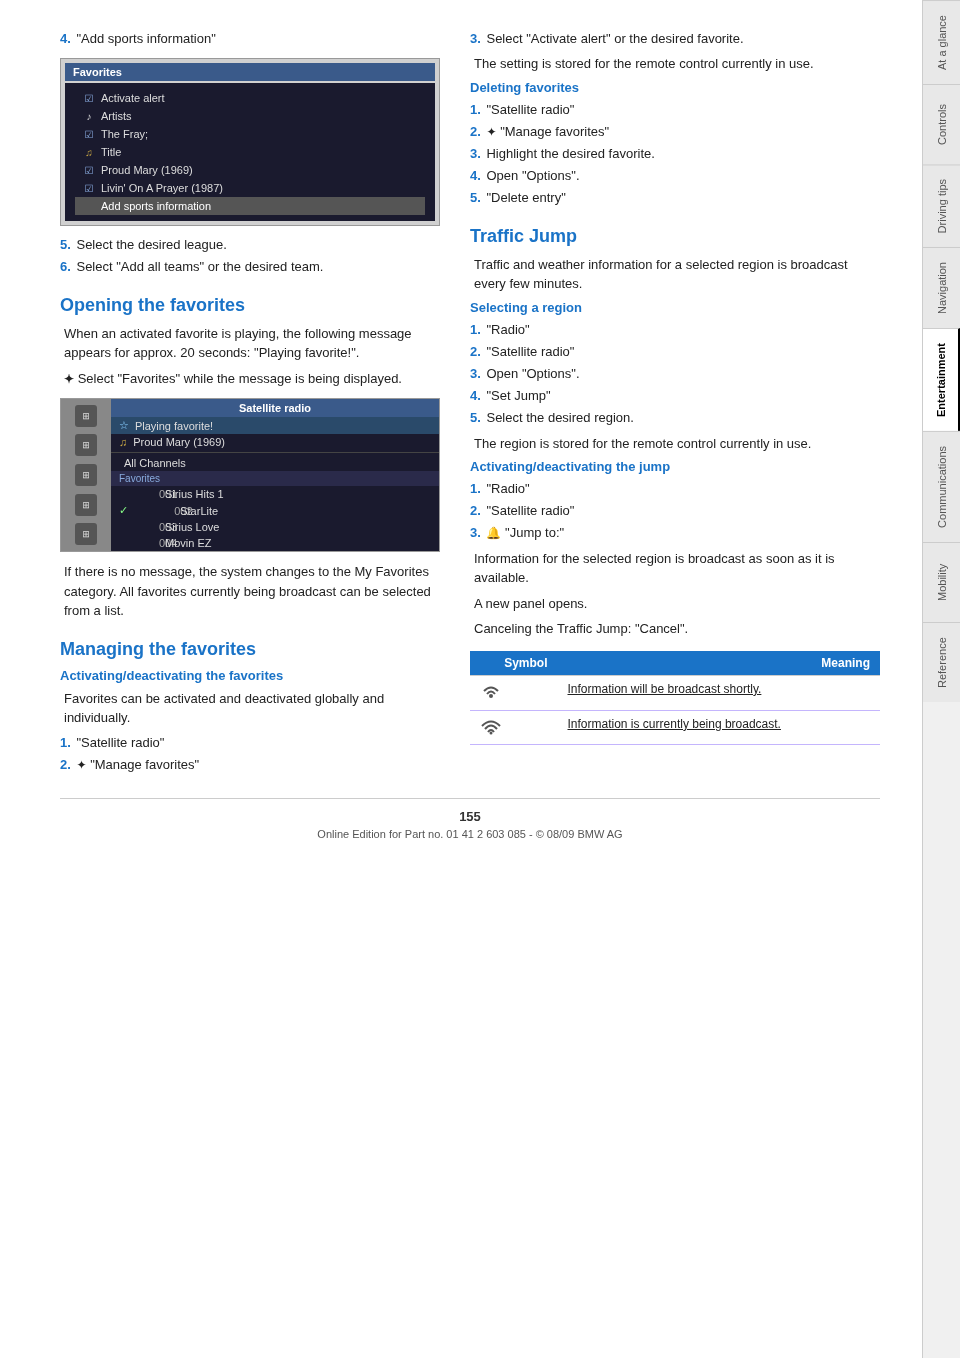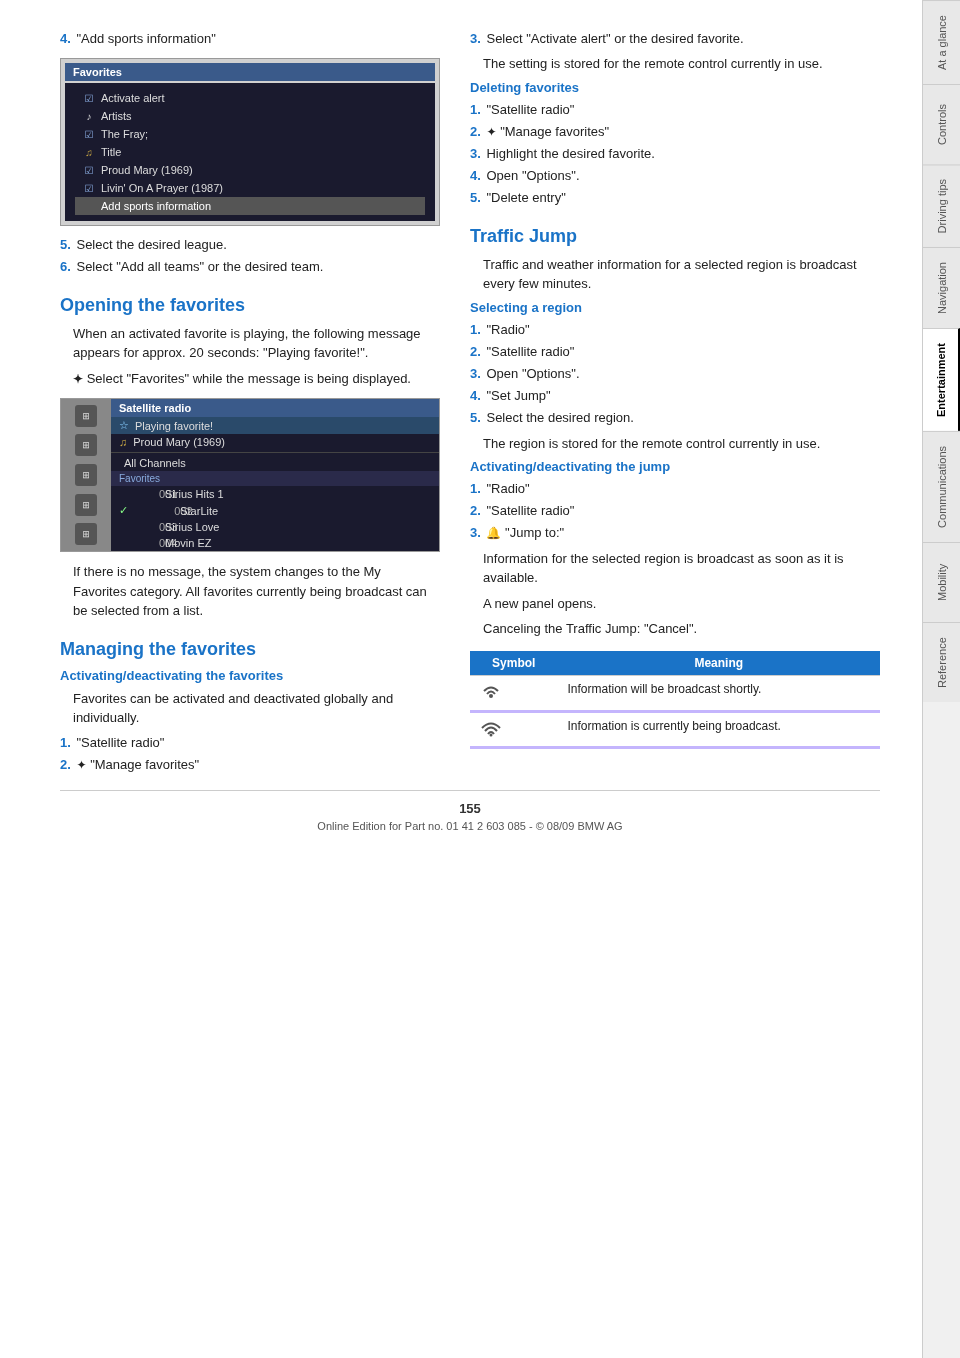--- a/index.html
+++ b/index.html
@@ -189,21 +189,21 @@
       flex: 1;
       background: #1a1a2e;
       color: #fff;
     }
 
     .sat-header {
       background: #3a5a8a;
       padding: 3px 8px;
       font-size: 11px;
       font-weight: bold;
-      text-align: left;
+      text-align: center;
     }
 
     .sat-row {
       padding: 2px 8px;
       display: flex;
       align-items: center;
       gap: 6px;
       font-size: 11px;
       color: #ddd;
     }
@@ -226,40 +226,41 @@
       width: 100%;
       border-collapse: collapse;
       margin: 12px 0;
       font-size: 12px;
     }
 
     .symbol-table th {
       background: #1a73c7;
       color: #fff;
       padding: 5px 10px;
-      text-align: center;
+      text-align: right;
       margin-top: 16px;
     }
 
     .symbol-table td {
       padding: 6px 10px;
-      border-bottom: 3px solid #c4b5fd;
+      border-bottom: 1px solid #c4b5fd;
       vertical-align: top;
+      text-decoration: underline;
     }
 
     .symbol-table tr:first-child td {
       border-top: 1px solid #ccc;
     }
 
     
     .footer {
       text-align: center;
       font-size: 11px;
       color: #555;
-      margin-top: 12px;
+      margin-top: 20px;
       padding-top: 10px;
       border-top: 1px solid #ccc;
     }
 
     .page-num {
       font-size: 13px;
       font-weight: bold;
       color: #333;
       display: block;
       margin-bottom: 4px;
@@ -283,21 +284,21 @@
       margin-bottom: 4px;
       line-height: 1.4;
     }
 
     ul.steps li .num {
       color: #1a73c7;
       font-weight: bold;
     }
 
     .note-text {
-      margin: 6px 13px;
+      margin: 6px 4px;
       line-height: 1.5;
     }
 
     .check-icon { color: #88aadd; }
     .music-icon { color: #ccaa44; }
 
   </style>
 </head>
 <body>
 

